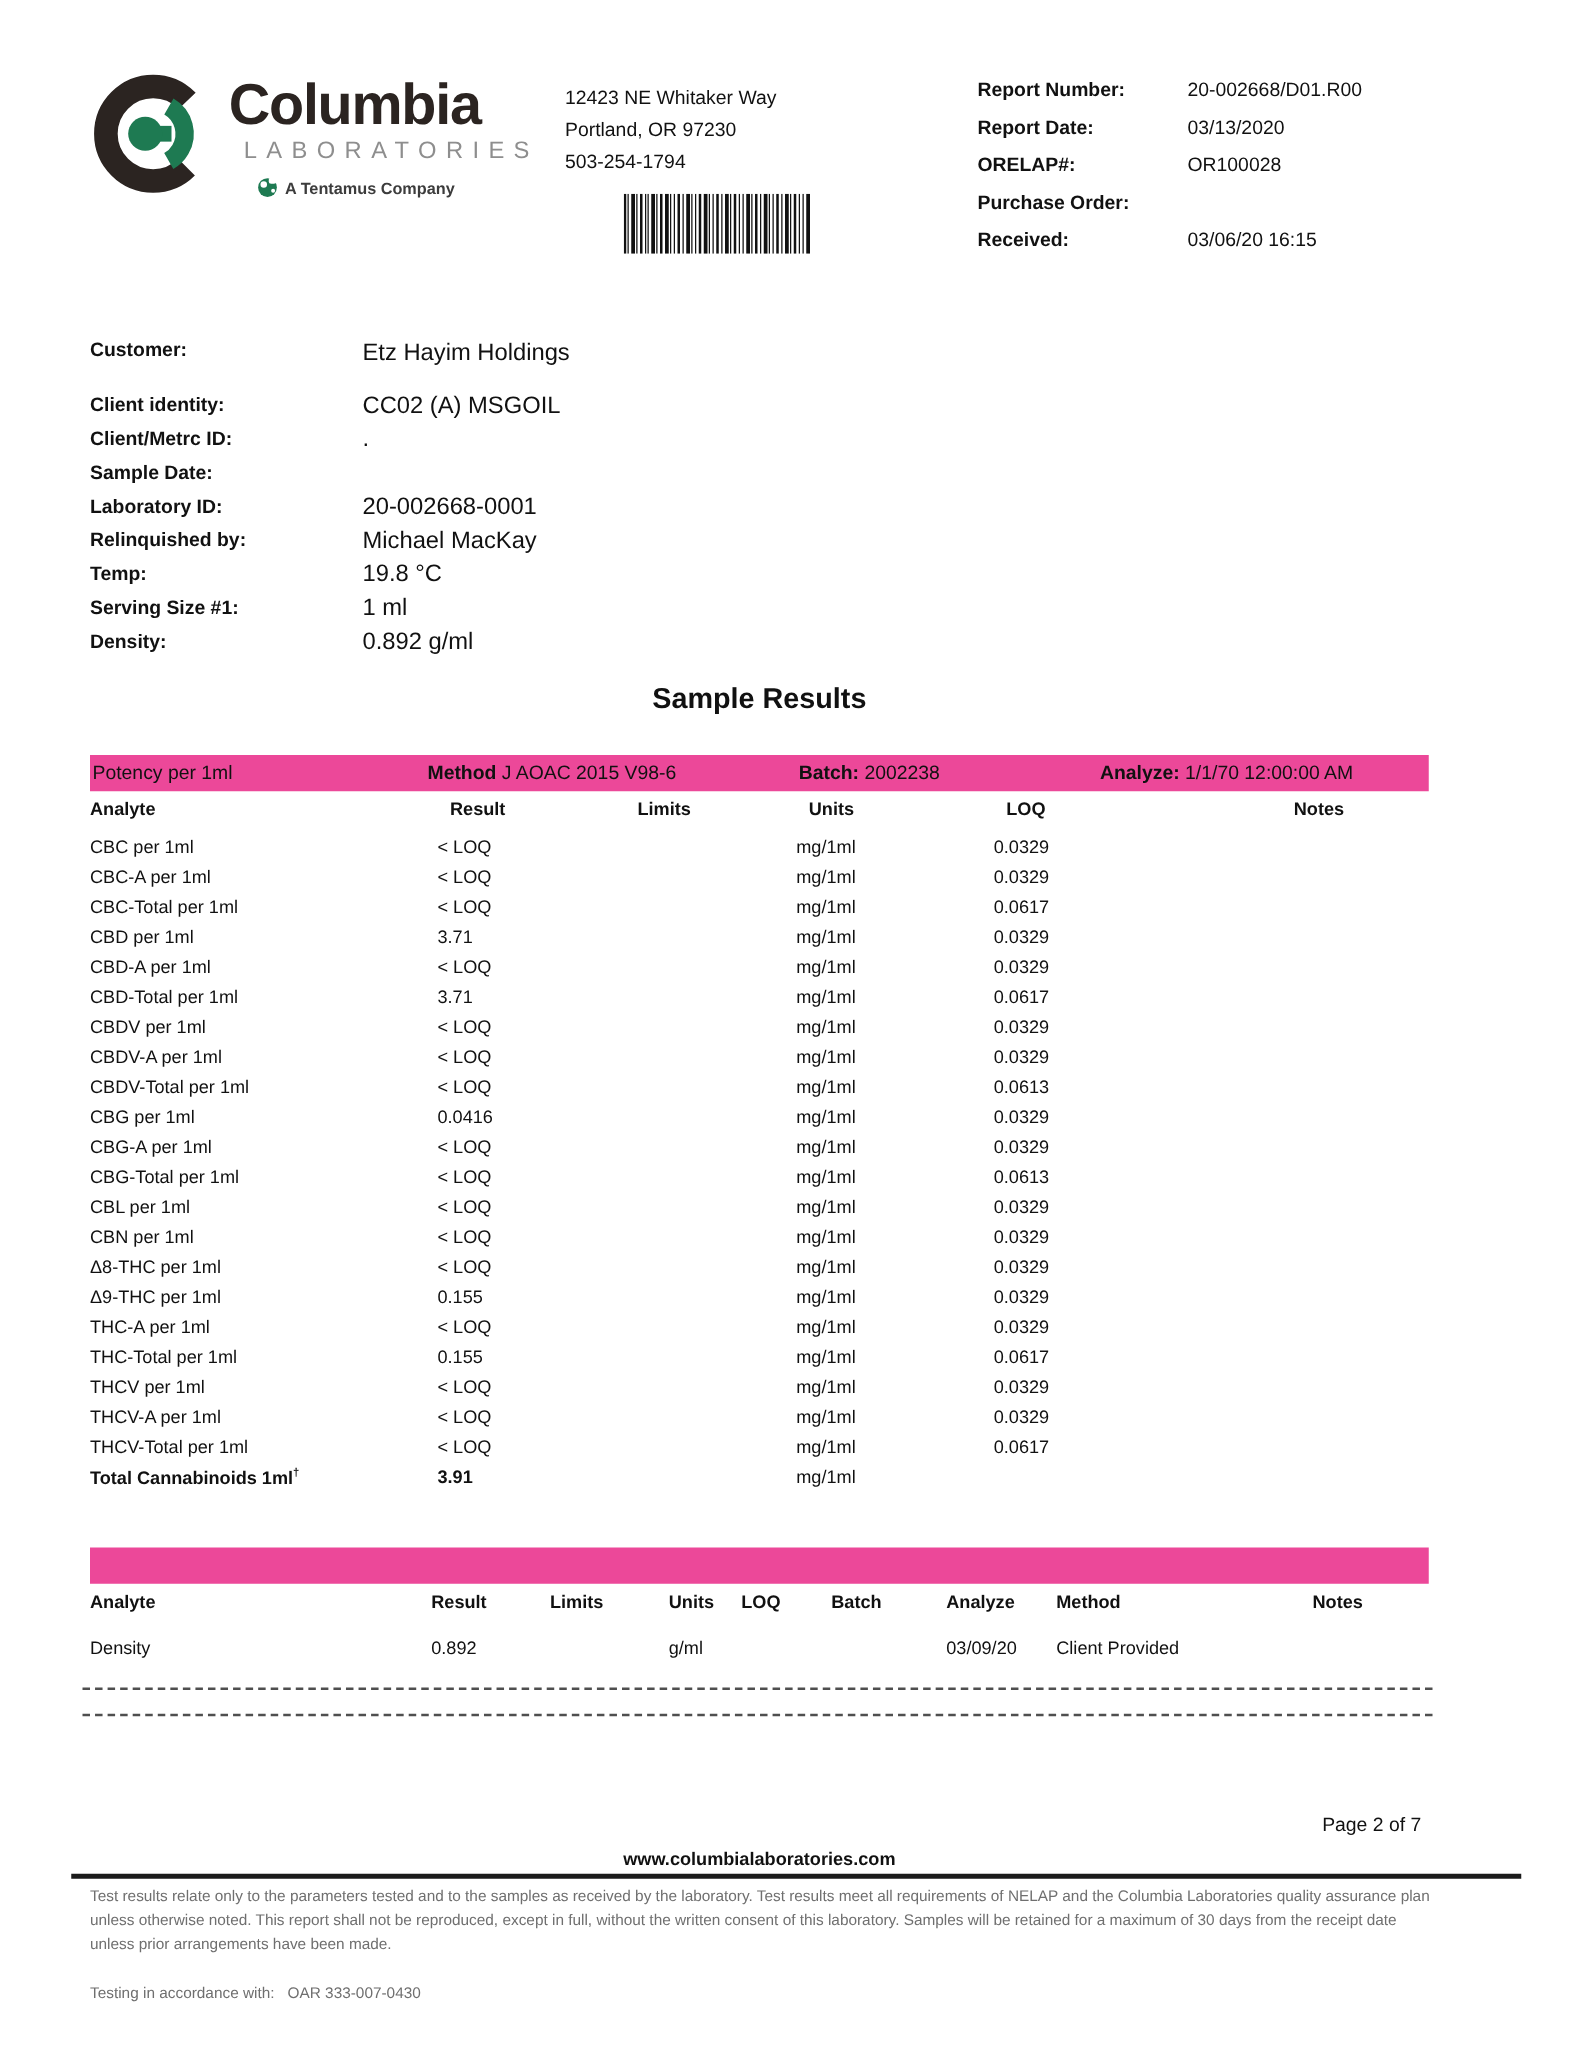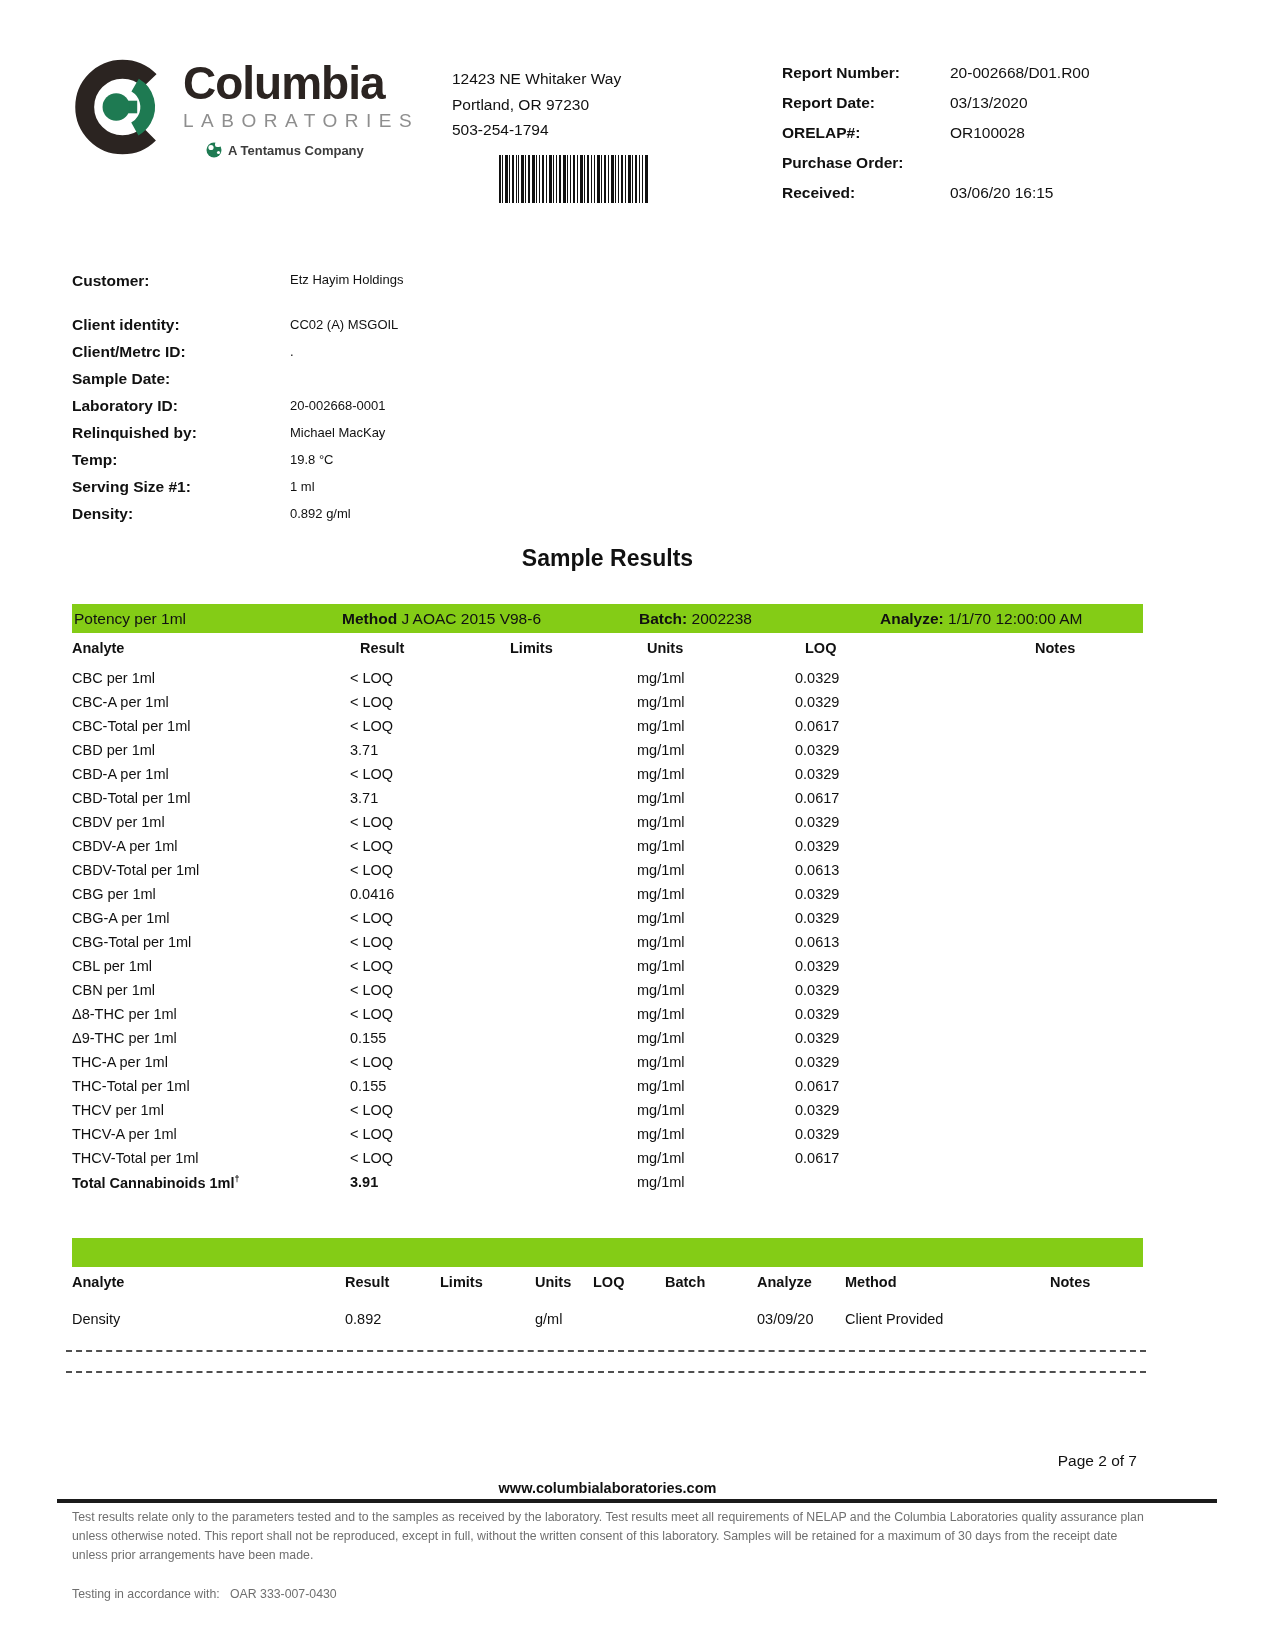--- a/index.html
+++ b/index.html
@@ -6,46 +6,46 @@
   body { background: #e8e8e8; font-family: "Liberation Sans", "DejaVu Sans", sans-serif; }
   .page {
     position: relative; width: 1275px; height: 1650px;
     background: #ffffff; margin: 0 auto; color: #111; overflow: hidden;
   }
 
   
   .logo-block { position: absolute; left: 70px; top: 52px; display: flex; align-items: flex-start; gap: 8px; }
   .logo-text { display: flex; flex-direction: column; padding-top: 8px; }
   .logo-word { font-size: 46px; font-weight: bold; color: #2b2421; letter-spacing: -1px; line-height: 1.0; }
-  .logo-sub { font-size: 19px; color: #8e8e8e; letter-spacing: 7.5px; margin-top: 4px; }
+  .logo-sub { font-size: 19px; color: #8e8e8e; letter-spacing: 7.5px; margin-top: 4px; margin-left: 12px; }
   .logo-tag { display: flex; align-items: center; gap: 5px; margin-top: 8px; margin-left: 22px; }
   .logo-tag span { font-size: 13px; font-weight: bold; color: #3c3c3c; }
 
   .addr-block { position: absolute; left: 452px; top: 66px; width: 246px; text-align: left; }
   .addr-block .line { font-size: 15.5px; line-height: 1.65; color: #111; }
   .barcode-wrap { margin-top: 12px; display: flex; justify-content: center; }
 
   .meta-block { position: absolute; left: 782px; top: 64px; width: 430px; }
   .meta-row { display: flex; height: 30px; align-items: flex-start; }
   .meta-label { width: 168px; font-weight: bold; font-size: 15.5px; }
   .meta-value { font-size: 15.5px; }
 
   
   .customer-row { position: absolute; left: 72px; top: 252px; display: flex; margin-top: 20px; }
   .info-label { width: 218px; font-weight: bold; font-size: 15.5px; }
-  .info-value { font-size: 13px; }
+  .info-value { font-size: 19px; }
   .sample-info { position: absolute; left: 72px; top: 311px; }
   .info-row { display: flex; height: 27px; align-items: center; }
 
   
   .section-title { position: absolute; left: 72px; top: 545px; width: 1071px; text-align: center;
     font-size: 23px; font-weight: bold; }
 
   
-  .band { position: absolute; left: 72px; width: 1071px; height: 29px; background: #84cc16; }
+  .band { position: absolute; left: 72px; width: 1071px; height: 29px; background: #ec4899; }
   .band1 { top: 604px; display: grid; grid-template-columns: 268px 297px 241px 1fr; align-items: center; }
   .band1 .bc { font-size: 15.5px; white-space: nowrap; padding-left: 2px; }
   .band1 b { font-weight: bold; }
 
   .pt-head { position: absolute; left: 72px; top: 640px; width: 1071px;
     display: grid; grid-template-columns: 278px 150px 137px 158px 230px 1fr; }
   .pt-head .hc { font-size: 14.5px; font-weight: bold; }
   .pt-head .hc.ind { padding-left: 10px; }
 
   .pt-body { position: absolute; left: 72px; top: 666px; width: 1071px; }

